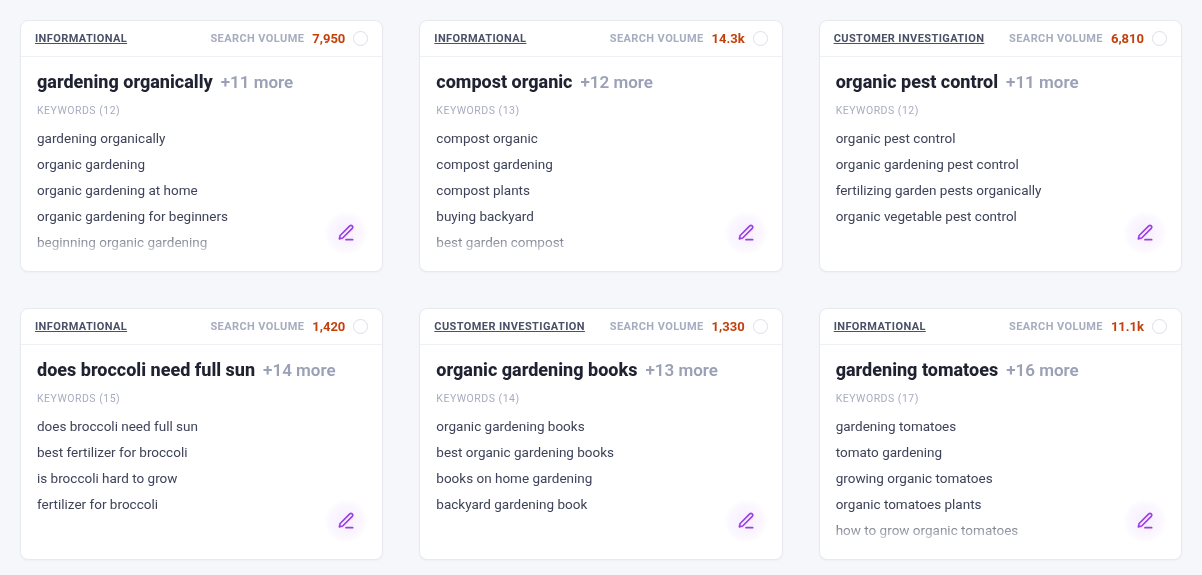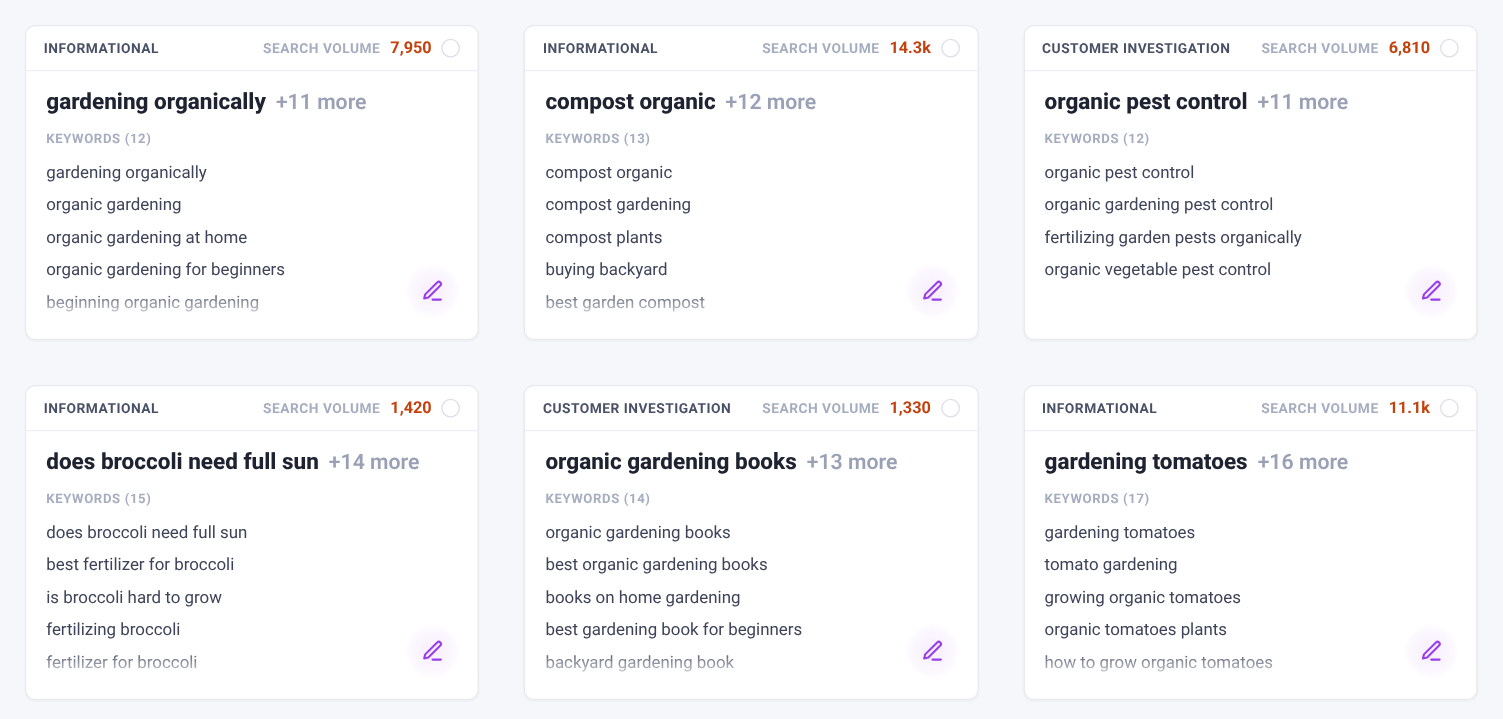--- a/index.html
+++ b/index.html
@@ -30,20 +30,21 @@
     justify-content: space-between;
     padding: 10px 14px;
     border-bottom: 1px solid #eef0f5;
   }
   .intent {
     font-size: 11px;
     font-weight: 700;
     letter-spacing: 0.4px;
     color: #4a5066;
     text-transform: uppercase;
+    text-decoration: underline;
   }
   .vol-wrap {
     display: flex;
     align-items: center;
     gap: 8px;
     justify-content: center;
   }
   .vol-label {
     font-size: 11px;
     font-weight: 700;
@@ -79,21 +80,21 @@
     font-weight: 800;
     color: #1f2230;
   }
   .more {
     font-size: 17px;
     font-weight: 600;
     color: #9aa0b5;
   }
   .kw-head {
     font-size: 10.5px;
-    font-weight: 700;
+    font-weight: 400;
     letter-spacing: 0.5px;
     color: #a7adc0;
     text-transform: uppercase;
     margin-bottom: 8px;
   }
   .kw-list {
     list-style: none;
   }
   .kw-list li {
     font-size: 13.5px;
@@ -230,21 +231,20 @@
       <div class="card-body">
         <div class="title-row">
           <span class="title">does broccoli need full sun</span>
           <span class="more">+14 more</span>
         </div>
         <div class="kw-head"><span>KEYWORDS</span> <span>(15)</span></div>
         <ul class="kw-list">
           <li>does broccoli need full sun</li>
           <li>best fertilizer for broccoli</li>
           <li>is broccoli hard to grow</li>
-          <li>fertilizing broccoli</li>
           <li>fertilizer for broccoli</li>
         </ul>
         <div class="fade"></div>
         <div class="edit-btn">
           <svg width="20" height="20" viewBox="0 0 24 24" fill="none" stroke-width="2" stroke-linecap="round" stroke-linejoin="round">
     <path d="M12 20h8"></path>
     <path d="M16.5 3.5a2.1 2.1 0 0 1 3 3L8 18l-4 1 1-4 11.5-11.5z"></path>
   </svg>
         </div>
       </div>
@@ -261,21 +261,20 @@
       <div class="card-body">
         <div class="title-row">
           <span class="title">organic gardening books</span>
           <span class="more">+13 more</span>
         </div>
         <div class="kw-head"><span>KEYWORDS</span> <span>(14)</span></div>
         <ul class="kw-list">
           <li>organic gardening books</li>
           <li>best organic gardening books</li>
           <li>books on home gardening</li>
-          <li>best gardening book for beginners</li>
           <li>backyard gardening book</li>
         </ul>
         <div class="fade"></div>
         <div class="edit-btn">
           <svg width="20" height="20" viewBox="0 0 24 24" fill="none" stroke-width="2" stroke-linecap="round" stroke-linejoin="round">
     <path d="M12 20h8"></path>
     <path d="M16.5 3.5a2.1 2.1 0 0 1 3 3L8 18l-4 1 1-4 11.5-11.5z"></path>
   </svg>
         </div>
       </div>

